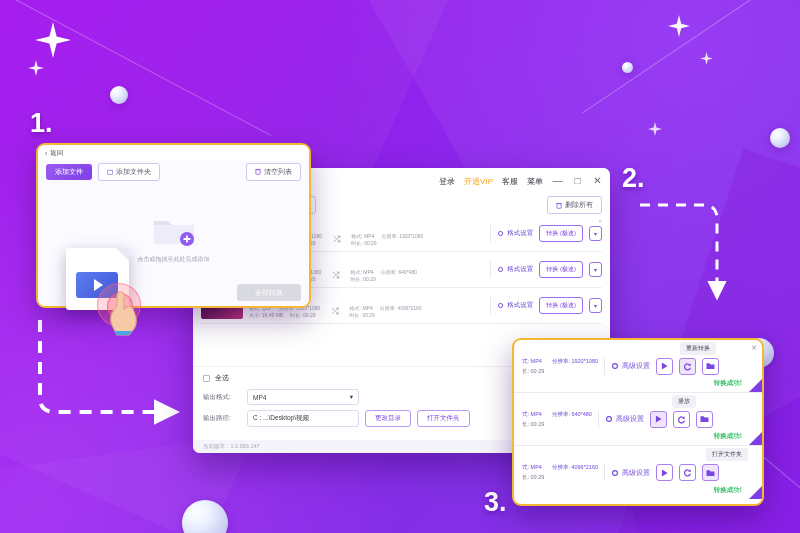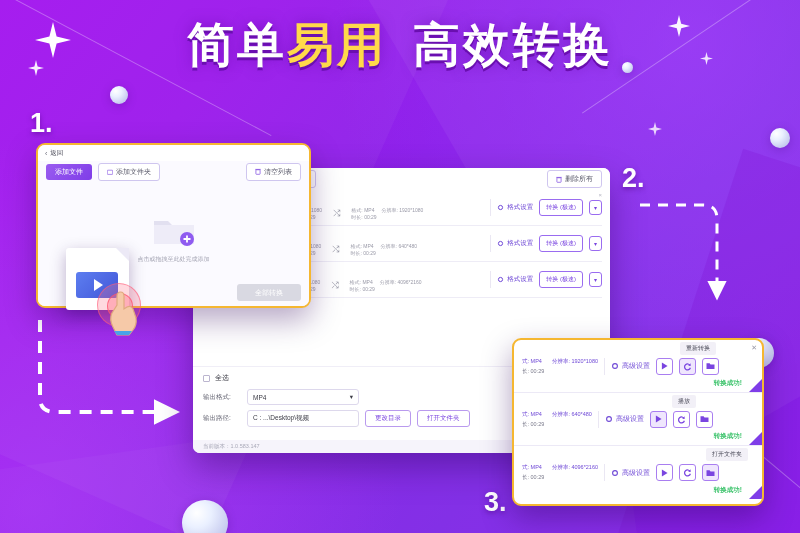--- a/index.html
+++ b/index.html
@@ -217,21 +217,20 @@
   <div class="sparkle sp4"></div>
   <div class="sparkle sp5"></div>
   <div class="orb o1"></div>
   <div class="orb o2"></div>
   <div class="orb o3"></div>
   <div class="orb o4"></div>
   <div class="orb o5"></div>
 </div>
 
 <div id="headline">
-  <div class="title-line"><span class="tw">简单</span><span class="ty">易用</span><span class="gap"></span><span class="tw">高效转换</span></div>
 </div>
 
 <div class="step" id="step1">1.</div>
 <div class="step" id="step2">2.</div>
 <div class="step" id="step3">3.</div>
 
 <svg id="guides" width="800" height="533">
   <defs>
     <marker id="ah" markerWidth="7" markerHeight="7" refX="1" refY="3.2" orient="auto">
       <path d="M0,0 L6.5,3.2 L0,6.4 z" fill="#ffffff"></path>
@@ -241,20 +240,29 @@
     </marker>
   </defs>
   <path d="M40,320 L40,398 Q40,412 55,412 L158,412" fill="none" stroke="#fff" stroke-width="4" stroke-dasharray="12,9" stroke-linecap="butt" marker-end="url(#ah)"></path>
   <path d="M640,205 L703,205 Q717,205 717,219 L717,284" fill="none" stroke="#fff" stroke-width="3" stroke-dasharray="10,8" stroke-linecap="butt" marker-end="url(#ah)"></path>
   <path d="M88,218 Q108,204 126,212" fill="none" stroke="#b64bff" stroke-width="2.6" stroke-dasharray="6,5" marker-end="url(#ahp)"></path>
   <path d="M104,290 Q140,300 152,268" fill="none" stroke="#b64bff" stroke-width="2.6" stroke-dasharray="6,5" marker-end="url(#ahp)"></path>
 </svg>
 
 <div id="win-main">
 
+  <div id="win-main-titlebar">
+    <span class="tb-link">登录</span>
+    <span class="tb-link vip">开通VIP</span>
+    <span class="tb-link">客服</span>
+    <span class="tb-link">菜单</span>
+    <span class="tb-ctl">—</span>
+    <span class="tb-ctl">□</span>
+    <span class="tb-ctl">✕</span>
+  </div>
 
   <div id="win-main-toolbar">
     <span class="btn-primary">添加文件</span>
     <span class="btn-outline">
       <svg width="6" height="6" viewBox="0 0 10 10">
         <rect x="0.5" y="2" width="9" height="7" rx="1" fill="none" stroke="#7a45e0" stroke-width="1"></rect>
       </svg>
       <span>添加文件夹</span>
     </span>
     <span class="spacer"></span>

